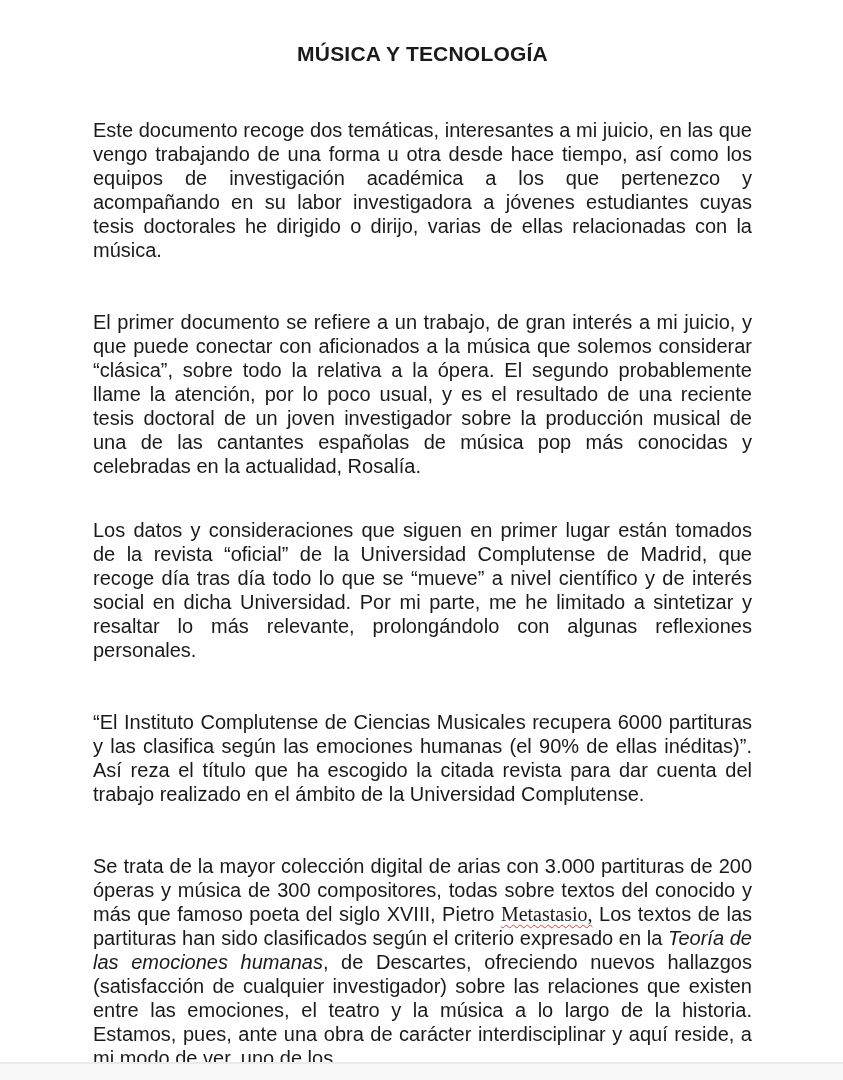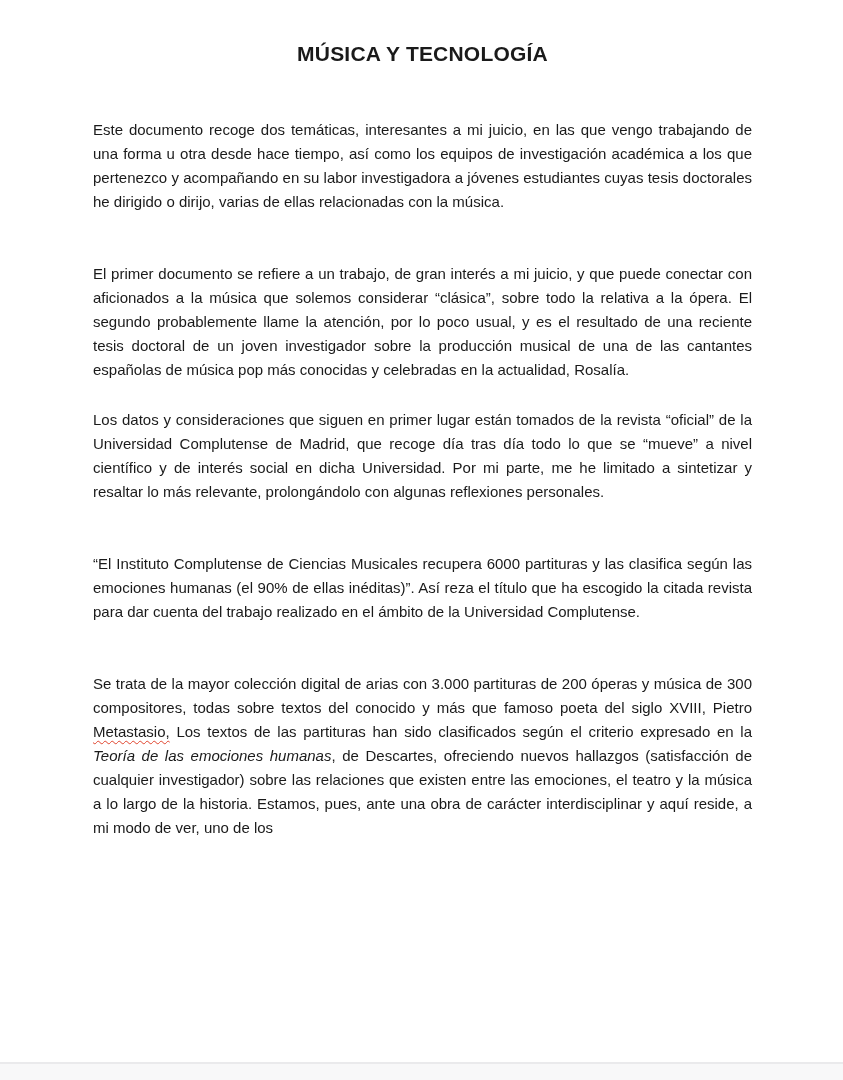--- a/index.html
+++ b/index.html
@@ -25,40 +25,41 @@
   }
   .doc-title {
     font-size: 21px;
     font-weight: bold;
     line-height: 30px;
     text-align: center;
     letter-spacing: 0.2px;
     margin: 0 0 49px 0;
   }
   .para {
-    font-size: 15px;
+    font-size: 20px;
     line-height: 24px;
     text-align: justify;
     margin: 0 0 48px 0;
   }
-  .para.p2 { margin-bottom: 26px; }
+  .para.p2 { margin-bottom: 40px; }
   .para.p5 { margin-bottom: 0; }
   .section-heading {
     font-size: 16px;
     font-weight: normal;
     line-height: 24px;
     text-align: left;
     margin: 0 0 53px 0;
   }
   .spellcheck-error {
     text-decoration: underline;
     text-decoration-style: wavy;
     text-decoration-color: var(--squiggle);
     text-decoration-thickness: 1px;
     text-underline-offset: 3px;
+    font-family: Liberation Serif, serif;
   }
   .book-title { }
   .page-gap {
     position: absolute;
     left: 0;
     right: 0;
     top: 1062px;
     height: 18px;
     background: var(--viewer-bg);
     border-top: 2px solid var(--page-edge);

